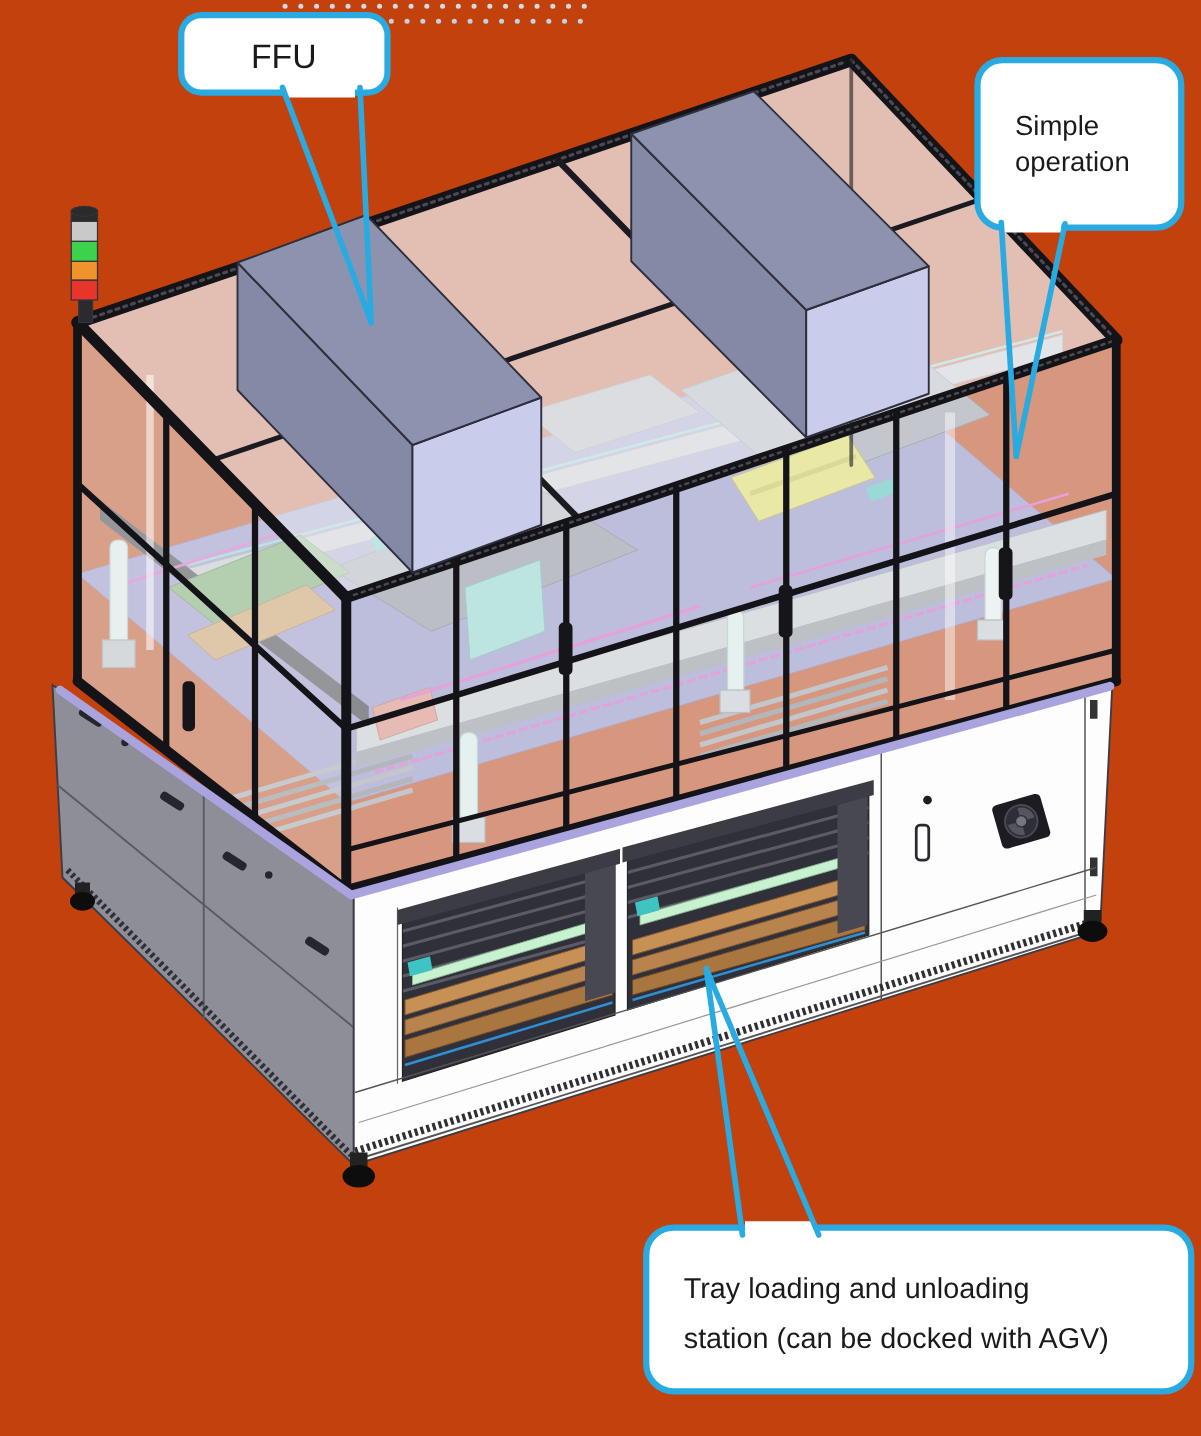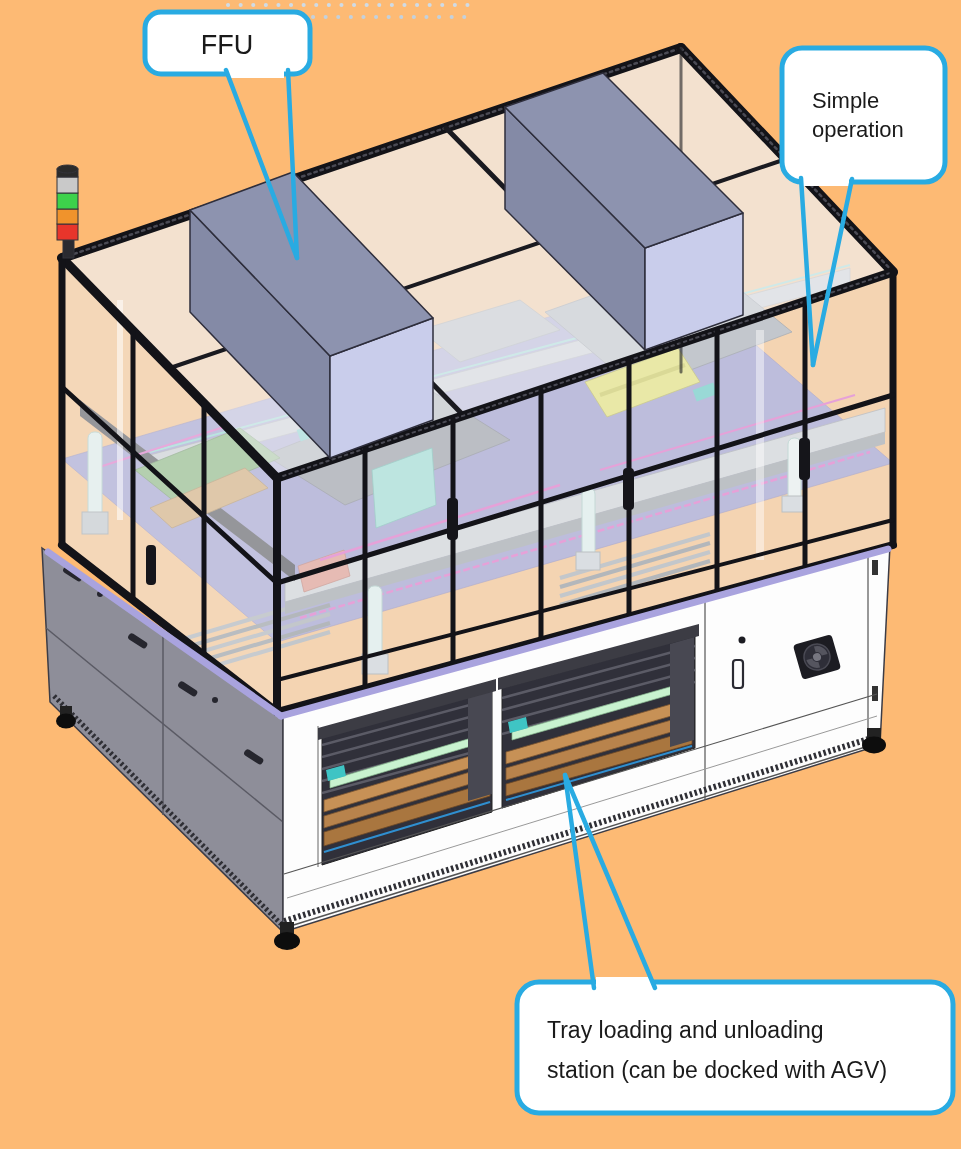--- a/index.html
+++ b/index.html
@@ -1,16 +1,16 @@
 <!DOCTYPE html>
 <html><head>
 <meta charset="utf-8">
 <style>
   html,body{margin:0;padding:0;background:#ffffff;}
-  .stage{position:relative;width:961px;height:1149px;background:#fdba74;overflow:hidden;
+  .stage{position:relative;width:961px;height:1149px;background:#c2410c;overflow:hidden;
          font-family:"Liberation Sans",sans-serif;}
   svg{display:block}
   .callout-text{fill:#1a1a1a;font-family:"Liberation Sans",sans-serif;}
 </style>
 </head>
 <body>
 
 <div class="stage">
 <svg viewBox="0 0 961 1149" width="961" height="1149" xmlns="http://www.w3.org/2000/svg">
   <defs>

